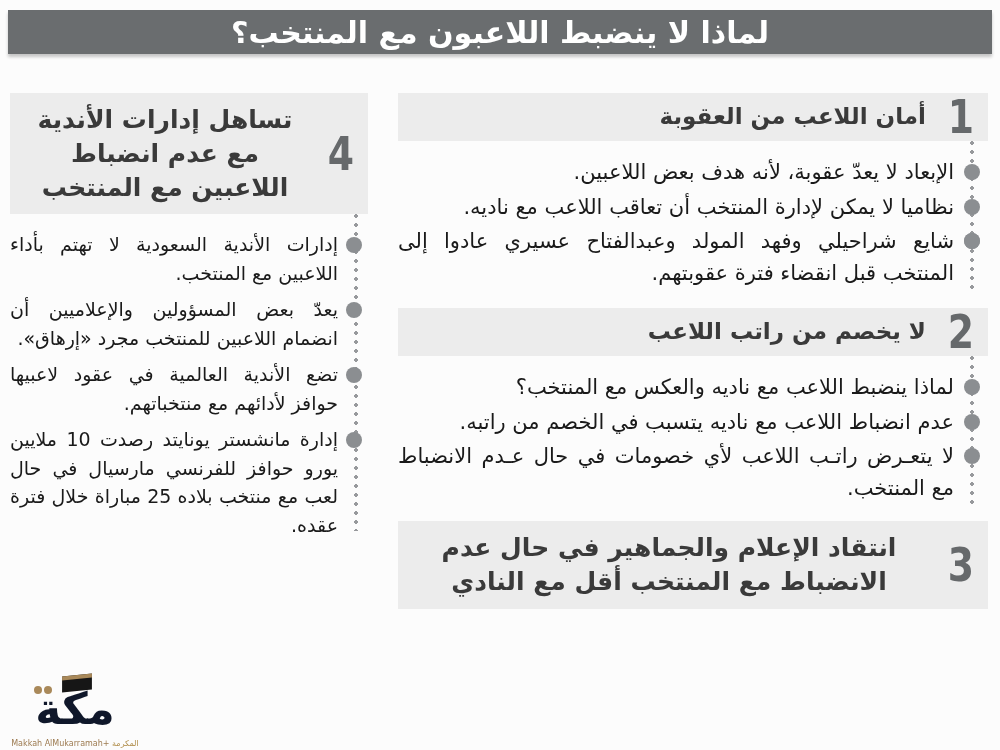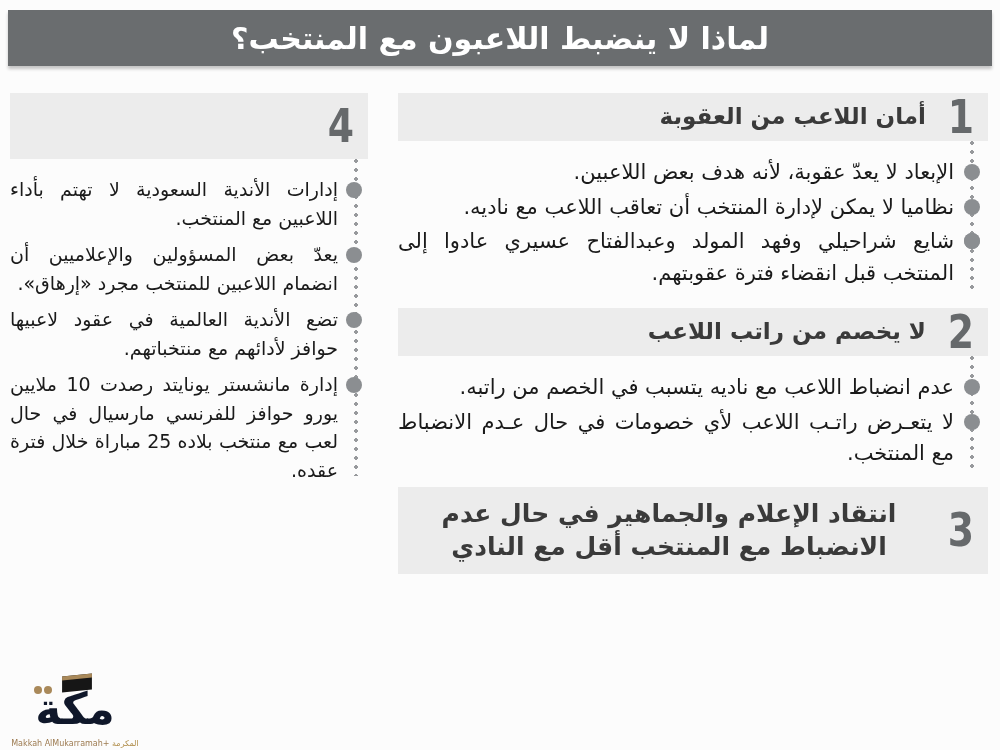--- a/index.html
+++ b/index.html
@@ -8,21 +8,21 @@
     font-family:"DejaVu Sans", sans-serif;
     background:#fcfcfc;
     color:#1a1a1a;
     direction:rtl;
     position:relative;
     overflow:hidden;
   }
 
   
   .title-bar {
-    position:absolute; top:10px; right:8px; left:8px; height:56px;
+    position:absolute; top:10px; right:8px; left:8px; height:44px;
     background:#6a6d6f;
     display:flex; align-items:center; justify-content:center;
     box-shadow:0 3px 3px rgba(0,0,0,.22);
   }
   .title-bar h1 {
     color:#ffffff; font-size:30px; font-weight:bold; letter-spacing:0;
   }
 
   
   .col-right { position:absolute; top:93px; right:12px; width:590px; }
@@ -118,39 +118,41 @@
       <li><span class="b-dot"></span><span>شايع شراحيلي وفهد المولد وعبدالفتاح عسيري عادوا إلى المنتخب قبل انقضاء فترة عقوبتهم.</span></li>
     </ul>
   </section>
 
   <section>
     <div class="sec-head single">
       <span class="sec-num">2</span>
       <h2 class="sec-title">لا يخصم من راتب اللاعب</h2>
     </div>
     <ul class="bullets">
+      <li><span class="b-dot"></span><span>لماذا ينضبط اللاعب مع ناديه والعكس مع المنتخب؟</span></li>
       <li><span class="b-dot"></span><span>عدم انضباط اللاعب مع ناديه يتسبب في الخصم من راتبه.</span></li>
       <li><span class="b-dot"></span><span>لا يتعـرض راتـب اللاعب لأي خصومات في حال عـدم الانضباط مع المنتخب.</span></li>
     </ul>
   </section>
 
   <section>
     <div class="sec-head multi gap-top">
       <span class="sec-num">3</span>
       <h2 class="sec-title">انتقاد الإعلام والجماهير في حال عدم الانضباط مع المنتخب أقل مع النادي</h2>
     </div>
   </section>
 
 </div>
 
 <div class="col-left">
 
   <section>
     <div class="sec-head multi">
       <span class="sec-num">4</span>
+      <h2 class="sec-title">تساهل إدارات الأندية مع عدم انضباط اللاعبين مع المنتخب</h2>
     </div>
     <ul class="bullets">
       <li><span class="b-dot"></span><span>إدارات الأندية السعودية لا تهتم بأداء اللاعبين مع المنتخب.</span></li>
       <li><span class="b-dot"></span><span>يعدّ بعض المسؤولين والإعلاميين أن انضمام اللاعبين للمنتخب مجرد «إرهاق».</span></li>
       <li><span class="b-dot"></span><span>تضع الأندية العالمية في عقود لاعبيها حوافز لأدائهم مع منتخباتهم.</span></li>
       <li><span class="b-dot"></span><span>إدارة مانشستر يونايتد رصدت 10 ملايين يورو حوافز للفرنسي مارسيال في حال لعب مع منتخب بلاده 25 مباراة خلال فترة عقده.</span></li>
     </ul>
   </section>
 
 </div>

